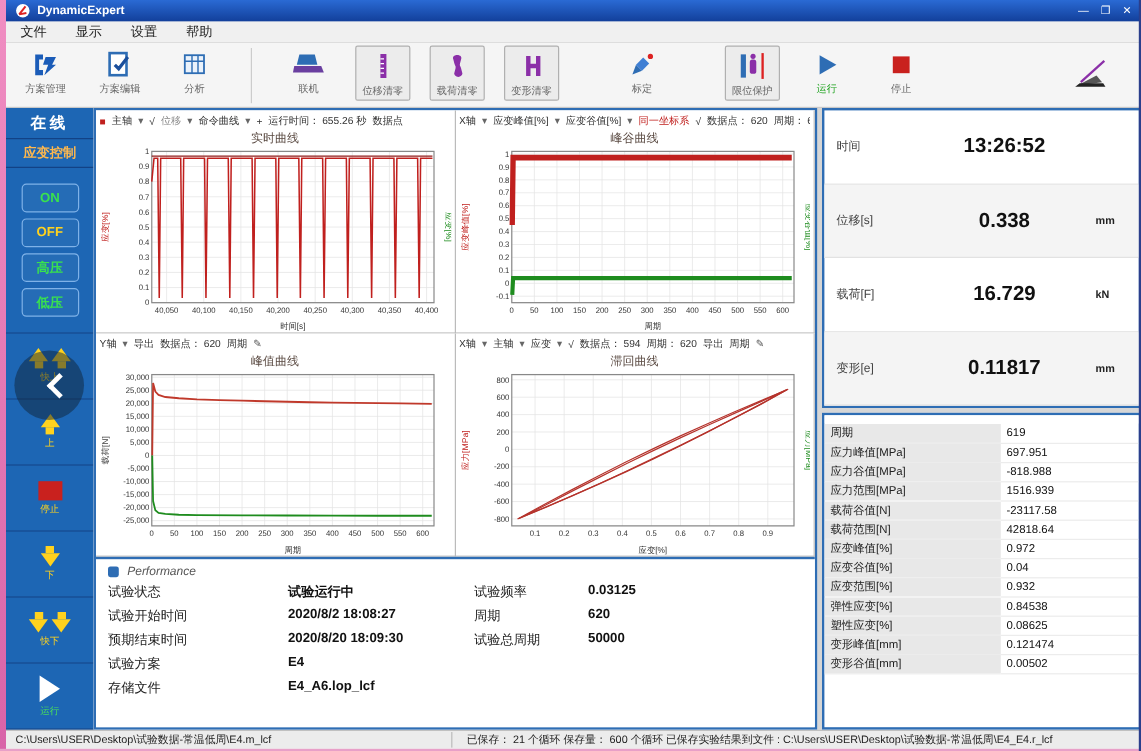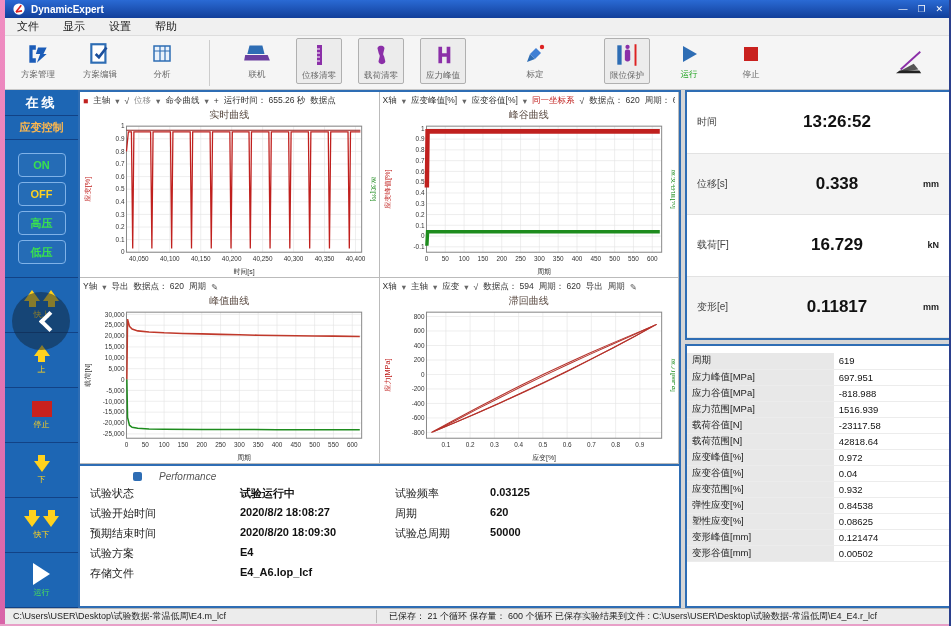--- a/index.html
+++ b/index.html
@@ -53,38 +53,38 @@
   
   .main{flex:1;display:flex;flex-direction:column;border:2px solid #2e6db4;background:#fff;min-width:0;}
   .charts-grid{display:grid;grid-template-columns:1fr 1fr;height:372px;}
   .chart-cell{border-right:1px solid #bbb;border-bottom:1px solid #bbb;padding:1px 3px;overflow:hidden;display:flex;flex-direction:column;background:#fff;}
   .chart-header{display:flex;gap:5px;font-size:8.5px;color:#333;align-items:center;height:15px;white-space:nowrap;overflow:hidden;}
   .chart-title{text-align:center;font-size:10px;color:#5a4a42;height:13px;}
   svg.plot{flex:1;width:100%;height:100%;}
 
   
   .performance{flex:1;border-top:2px solid #2e6db4;padding:3px 10px;font-size:11px;overflow:hidden;background:#fff;}
-  .perf-header{display:flex;gap:17px;color:#555;font-size:10px;font-style:italic;align-items:center;height:14px;margin-left:43px;}
+  .perf-header{display:flex;gap:7px;color:#555;font-size:10px;font-style:italic;align-items:center;height:14px;}
   .perf-ic{width:9px;height:9px;background:#2e6db4;display:inline-block;border-radius:2px;}
   .perf-body{display:flex;}
   .perf-col{display:flex;flex-direction:column;gap:5px;margin-top:3px;}
   .perf-col.left{width:52%;}
   .perf-row{display:flex;}
   .perf-row .pl{width:150px;color:#222;}
   .perf-row .pv{font-weight:bold;color:#111;}
   .perf-col.right .pl{width:95px;}
 
   
   .right{width:266px;display:flex;flex-direction:column;margin-left:4px;flex-shrink:0;}
   .readouts{height:250px;border:2px solid #2e6db4;background:#fff;display:flex;flex-direction:column;}
   .ro-row{flex:1;display:flex;align-items:center;border-bottom:1px solid #e2e2e2;padding:0 10px;}
   .ro-row:nth-child(even){background:#f4f4f4;}
   .ro-label{width:64px;font-size:10px;color:#444;}
   .ro-value{flex:1;text-align:center;font-size:17px;font-weight:bold;color:#111;}
-  .ro-unit{width:26px;font-size:9px;font-weight:bold;color:#222;text-align:right;}
+  .ro-unit{width:26px;font-size:9px;font-weight:bold;color:#222;text-align:left;}
   .results{flex:1;border:2px solid #2e6db4;margin-top:4px;background:#fff;overflow:hidden;}
   .res-strip{height:7px;background:#fff;}
   table.res{width:100%;border-collapse:collapse;font-size:9.5px;table-layout:fixed;}
   .res td{height:16px;padding:0 5px;border-bottom:1px solid #ececec;white-space:nowrap;overflow:hidden;}
   .res td.l{background:#e8e8e8;width:56%;color:#222;}
   .res td.v{color:#111;}
 
   
   .statusbar{height:16px;background:#ececec;border-top:1px solid #b5b5b5;display:flex;font-size:9px;color:#222;align-items:center;}
   .sb-cell{padding:0 8px;white-space:nowrap;overflow:hidden;}
@@ -179,21 +179,21 @@
           </svg>
         </span>
       <span class="tb-label">载荷清零</span>
     </div>
     <div class="tb-btn boxed">
       <span class="tb-icon">
           <svg width="22" height="26" viewBox="0 0 24 24">
             <path d="M7 3h4v7h5V3h4v18h-4v-7h-5v7H7z" fill="#8b2fa8"></path>
           </svg>
         </span>
-      <span class="tb-label">应力峰值</span>
+      <span class="tb-label">变形清零</span>
     </div>
     <div class="tb-gap"></div>
     <div class="tb-btn">
       <span class="tb-icon">
           <svg width="24" height="24" viewBox="0 0 24 24">
             <path d="M4 20l3-8 5 5z" fill="#2e6db4"></path>
             <path d="M7 12l6-6 5 5-6 6z" fill="#3f7fd4"></path>
             <circle cx="19" cy="5" r="2.2" fill="#d22"></circle>
           </svg>
         </span>

